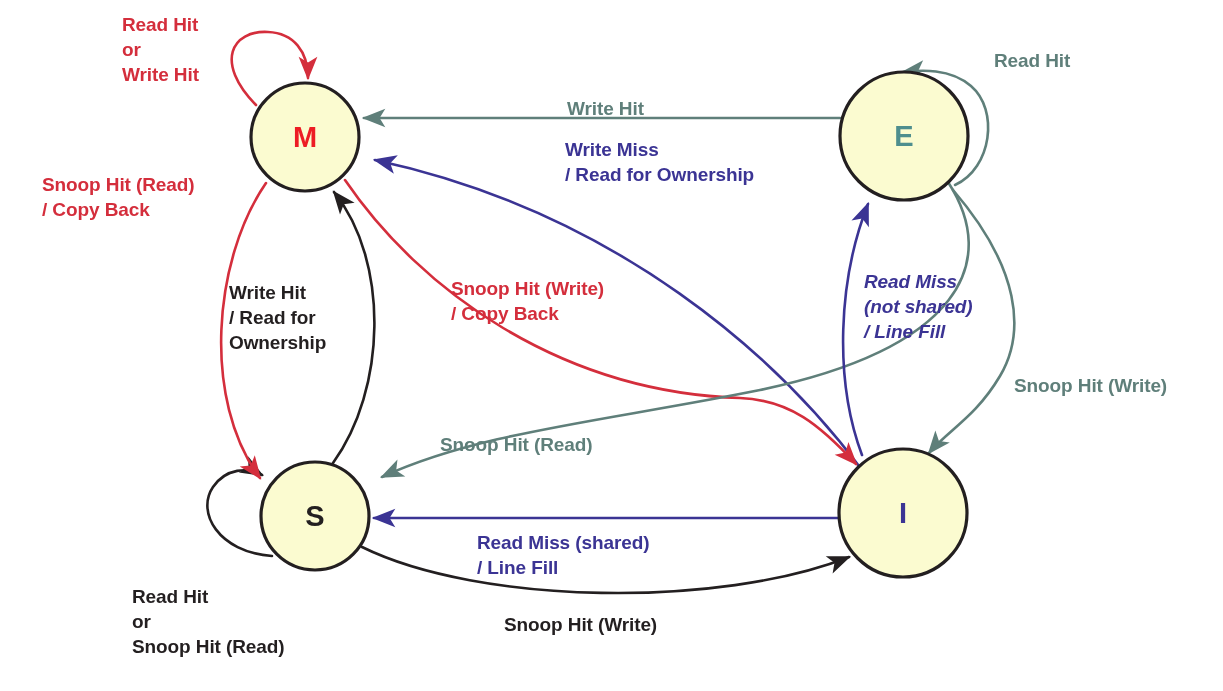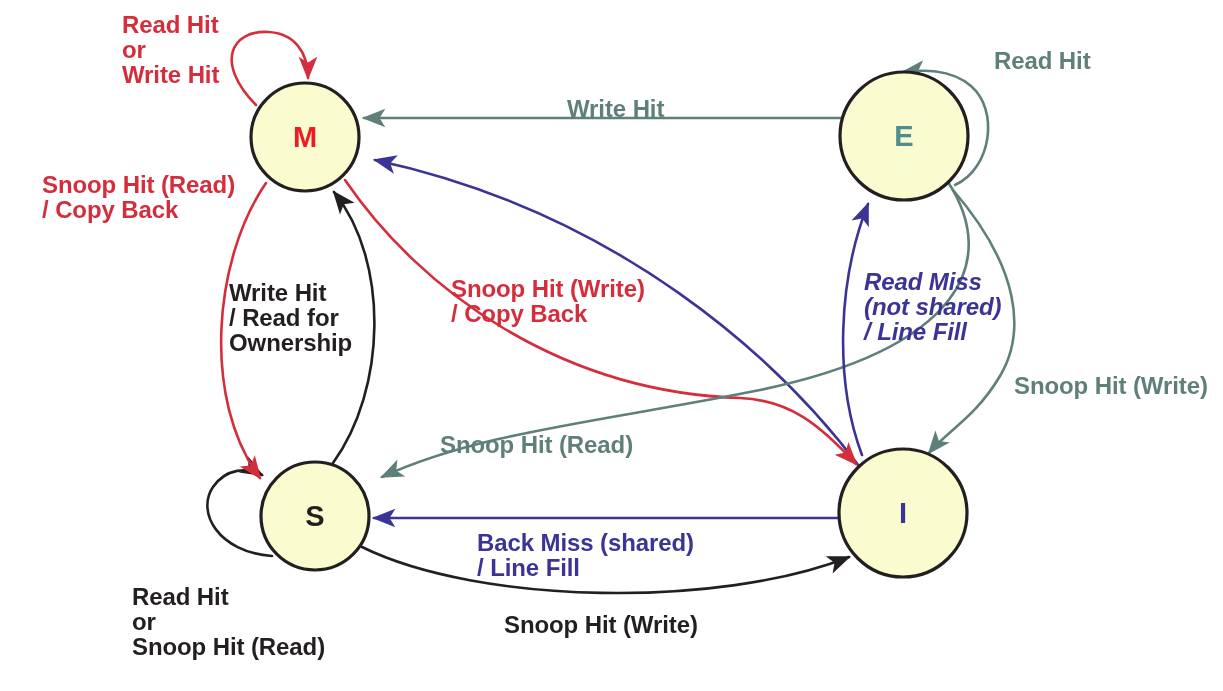--- a/index.html
+++ b/index.html
@@ -38,21 +38,21 @@
     dominant-baseline: middle;
   }
   .edge {
     fill: none;
     stroke-width: 2.6;
     stroke-linecap: round;
   }
   .edge-label {
     position: absolute;
     font-family: "Liberation Sans", sans-serif;
-    font-size: 24px;
+    font-size: 19px;
     font-weight: bold;
     line-height: 25px;
     white-space: pre;
     letter-spacing: -0.1px;
   }
 </style>
 </head>
 <body>
 
 <div id="canvas">
@@ -122,37 +122,39 @@
 Write Hit</div>
 
   <div class="edge-label" style="left:994px; top:48px;  color:#5f7f7a;">Read Hit</div>
 
   <div class="edge-label" style="left:132px; top:584px; color:#231f20;">Read Hit
 or
 Snoop Hit (Read)</div>
 
   <div class="edge-label" style="left:567px; top:96px;  color:#5f7f7a;">Write Hit</div>
 
+  <div class="edge-label" style="left:565px; top:137px; color:#3b3494;">Write Miss
+/ Read for Ownership</div>
 
   <div class="edge-label" style="left:42px;  top:172px; color:#d42e3c;">Snoop Hit (Read)
 / Copy Back</div>
 
   <div class="edge-label" style="left:229px; top:280px; color:#231f20;">Write Hit
 / Read for
 Ownership</div>
 
   <div class="edge-label" style="left:451px; top:276px; color:#d42e3c;">Snoop Hit (Write)
 / Copy Back</div>
 
   <div class="edge-label" style="left:440px; top:432px; color:#5f7f7a;">Snoop Hit (Read)</div>
 
   <div class="edge-label" style="left:864px; top:269px; color:#3b3494;font-style:italic;">Read Miss
 (not shared)
 / Line Fill</div>
 
   <div class="edge-label" style="left:1014px; top:373px; color:#5f7f7a;">Snoop Hit (Write)</div>
 
-  <div class="edge-label" style="left:477px; top:530px; color:#3b3494;">Back Miss (shared)
+  <div class="edge-label" style="left:477px; top:530px; color:#3b3494;">Read Miss (shared)
 / Line Fill</div>
 
   <div class="edge-label" style="left:504px; top:612px; color:#231f20;">Snoop Hit (Write)</div>
 
 </div>
 
 </body></html>

